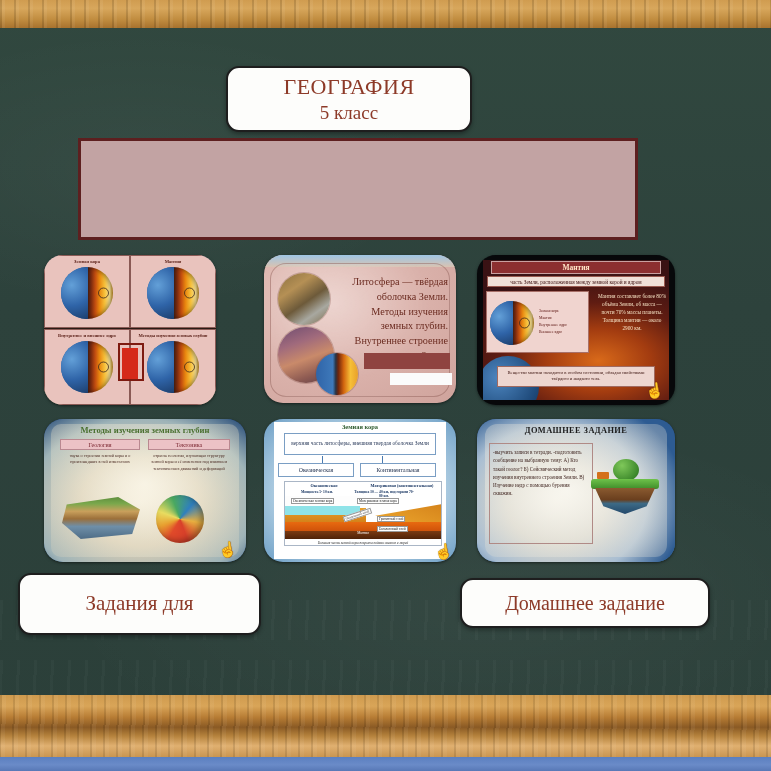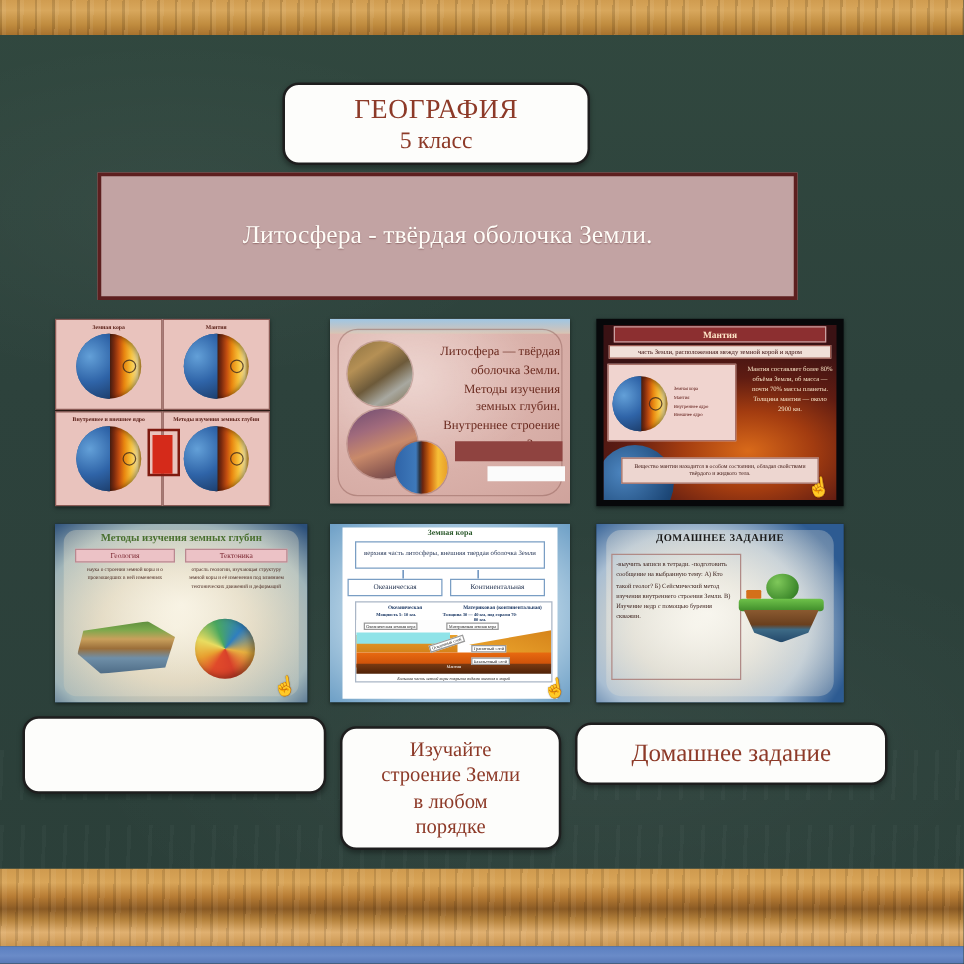--- a/index.html
+++ b/index.html
@@ -71,20 +71,21 @@
   #cta-left   span { font-size: 21px; }
   #cta-mid    { left: 272px; top: 581px; width: 177px; height: 99px; }
   #cta-mid    span { font-size: 16.5px; }
   #cta-right  { left: 460px; top: 578px; width: 250px; height: 50px; }
   #cta-right  span { font-size: 20px; }
 
   
   .thumb {
     position: absolute; overflow: hidden; background: #1b2b2a;
     box-shadow: 0 1px 3px rgba(0,0,0,.5);
+    border-radius: 19px;
   }
   .thumb .inner { position:absolute; inset:0; }
 
   
   #t1 { left: 44px;  top: 255px; width: 172px; height: 150px; }
   #t2 { left: 264px; top: 255px; width: 192px; height: 148px; }
   #t3 { left: 477px; top: 255px; width: 198px; height: 150px; }
   #t4 { left: 44px;  top: 419px; width: 202px; height: 143px; }
   #t5 { left: 264px; top: 419px; width: 192px; height: 143px; }
   #t6 { left: 477px; top: 419px; width: 198px; height: 143px; }
@@ -319,21 +320,20 @@
 <div id="content">
 
   <div class="callout" id="title-box">
     <div>
       <span class="l1">ГЕОГРАФИЯ</span>
       <span class="l2">5 класс</span>
     </div>
   </div>
 
   <div id="banner">
-    <span>Литосфера - твёрдая оболочка Земли.</span>
   </div>
 
   <div class="thumb" id="t1">
     <div class="inner">
       <div class="canyon"></div>
       <div class="quad" style="left:0;top:0;width:86px;height:73px;">
         <div class="qlab">Земная кора</div>
         <div class="earthcut"></div>
       </div>
       <div class="quad" style="left:86px;top:0;width:86px;height:73px;">
@@ -451,31 +451,24 @@
         <div class="tree"></div>
         <div class="grass"></div>
         <div class="truck"></div>
         <div class="soil"></div>
       </div>
     </div>
   </div>
 
   <div class="callout" id="cta-left">
     <div>
-    </div>
-  </div>
-
-  <div class="callout" id="cta-mid">
-    <div>
-      <span>Изучайте</span>
-      <span>строение Земли</span>
-      <span>в любом</span>
-      <span>порядке</span>
-    </div>
-  </div>
+      <span>Задания для</span>
+    </div>
+  </div>
+
 
   <div class="callout" id="cta-right">
     <div>
       <span>Домашнее задание</span>
     </div>
   </div>
 
 </div>
 
 </body></html>

